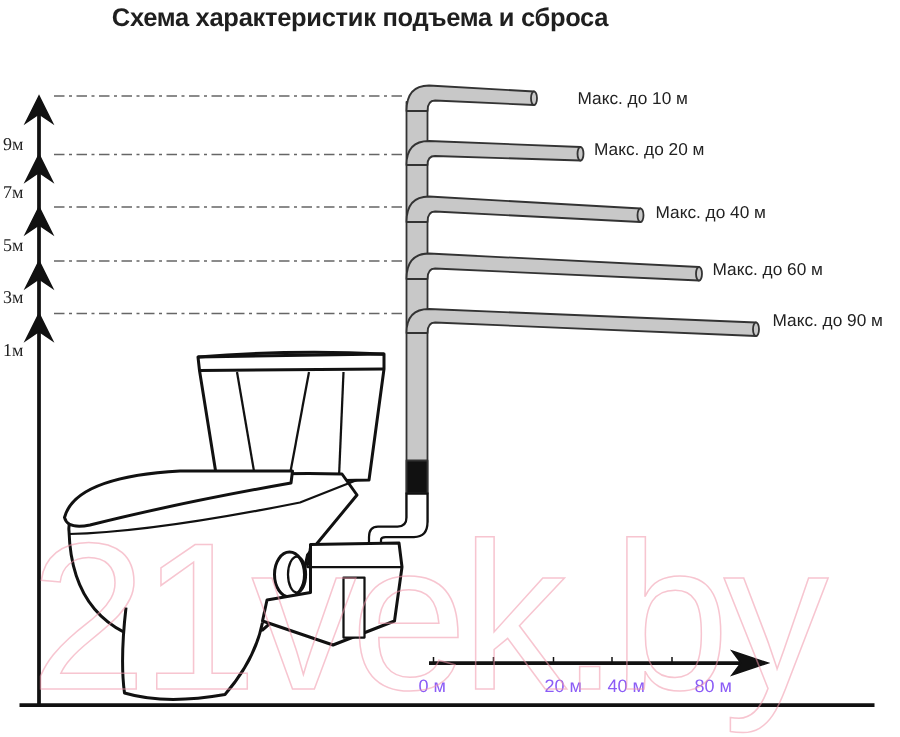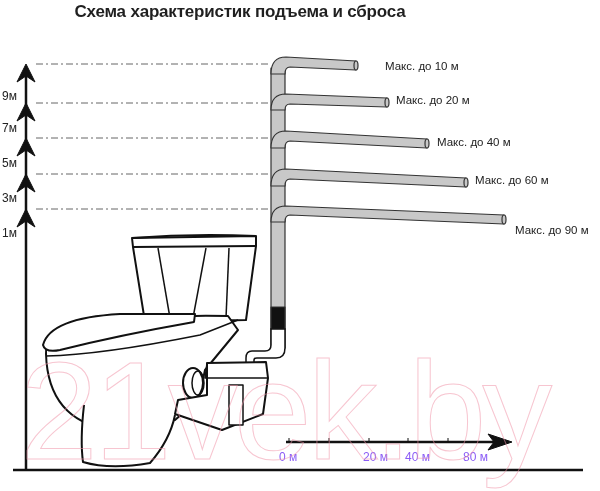--- a/index.html
+++ b/index.html
@@ -1,19 +1,19 @@
 <!DOCTYPE html>
 <html><head>
   <meta charset="utf-8">
   <style>
     html, body { margin:0; padding:0; background:#ffffff; }
     body { width:600px; height:491px; position:relative; overflow:hidden; font-family:"Liberation Sans", sans-serif; color:#1a1a1a; }
     .title { position:absolute; left:0; top:0; width:480px; text-align:center; font-weight:bold; font-size:17px; line-height:24px; letter-spacing:-0.2px; color:#1f1f1f; }
     svg.scene { position:absolute; left:0; top:0; }
-    .ylabel { position:absolute; left:2px; font-size:12px; color:#222; font-family:Liberation Sans, sans-serif; }
+    .ylabel { position:absolute; left:2px; font-size:12px; color:#222; font-family:Liberation Serif, serif; }
     .plabel { position:absolute; font-size:11.5px; color:#222; white-space:nowrap; }
     .xlabel { position:absolute; top:450px; font-size:12px; color:#8b5cf6; white-space:nowrap; }
     .watermark { position:absolute; left:20px; top:330px; font-size:140px; font-weight:normal; color:transparent; -webkit-text-stroke:1px rgba(240,150,170,0.55); letter-spacing:-4px; white-space:nowrap; pointer-events:none; font-family:"Liberation Sans", sans-serif; }
   </style>
 </head>
 <body>
 
 <div class="title">Схема характеристик подъема и сброса</div>
 
 <svg class="scene" width="600" height="491" viewBox="0 0 600 491">
@@ -95,21 +95,21 @@
 <div class="ylabel" style="top:89px;">9м</div>
 <div class="ylabel" style="top:121px;">7м</div>
 <div class="ylabel" style="top:156px;">5м</div>
 <div class="ylabel" style="top:191px;">3м</div>
 <div class="ylabel" style="top:226px;">1м</div>
 
 <div class="plabel" style="left:365px; top:60px;padding-left:20px;">Макс. до 10 м</div>
 <div class="plabel" style="left:396px; top:94px;">Макс. до 20 м</div>
 <div class="plabel" style="left:437px; top:136px;">Макс. до 40 м</div>
 <div class="plabel" style="left:475px; top:174px;">Макс. до 60 м</div>
-<div class="plabel" style="left:515px; top:224px;">Макс. до 90 м</div>
+<div class="plabel" style="left:515px; top:208px;">Макс. до 90 м</div>
 
 <div class="xlabel" style="left:279px;">0 м</div>
 <div class="xlabel" style="left:307px;margin-top:43px;">10 м</div>
 <div class="xlabel" style="left:363px;">20 м</div>
 <div class="xlabel" style="left:405px;">40 м</div>
 <div class="xlabel" style="left:463px;">80 м</div>
 
 <div class="watermark">21vek.by</div>
 
 </body></html>

